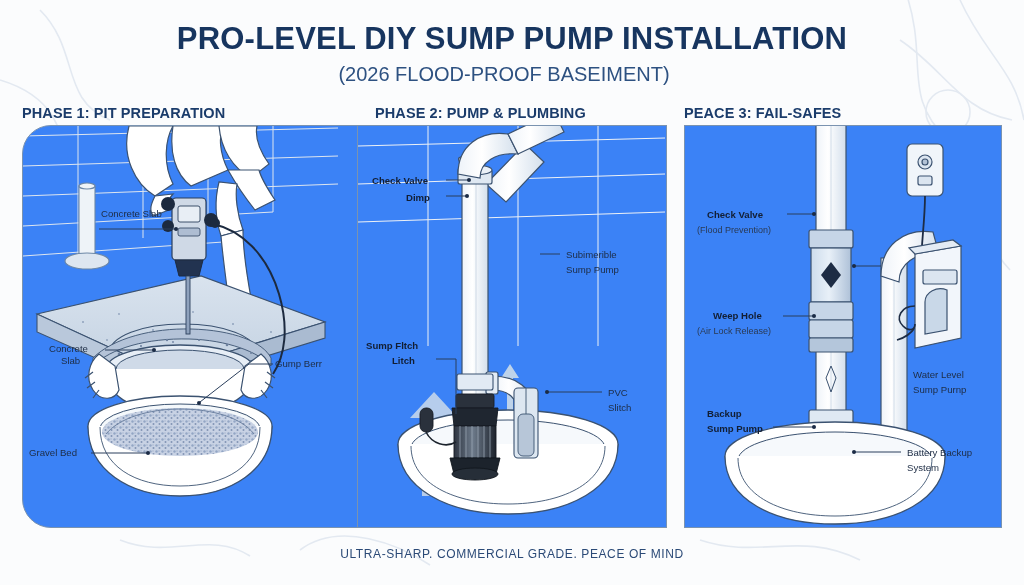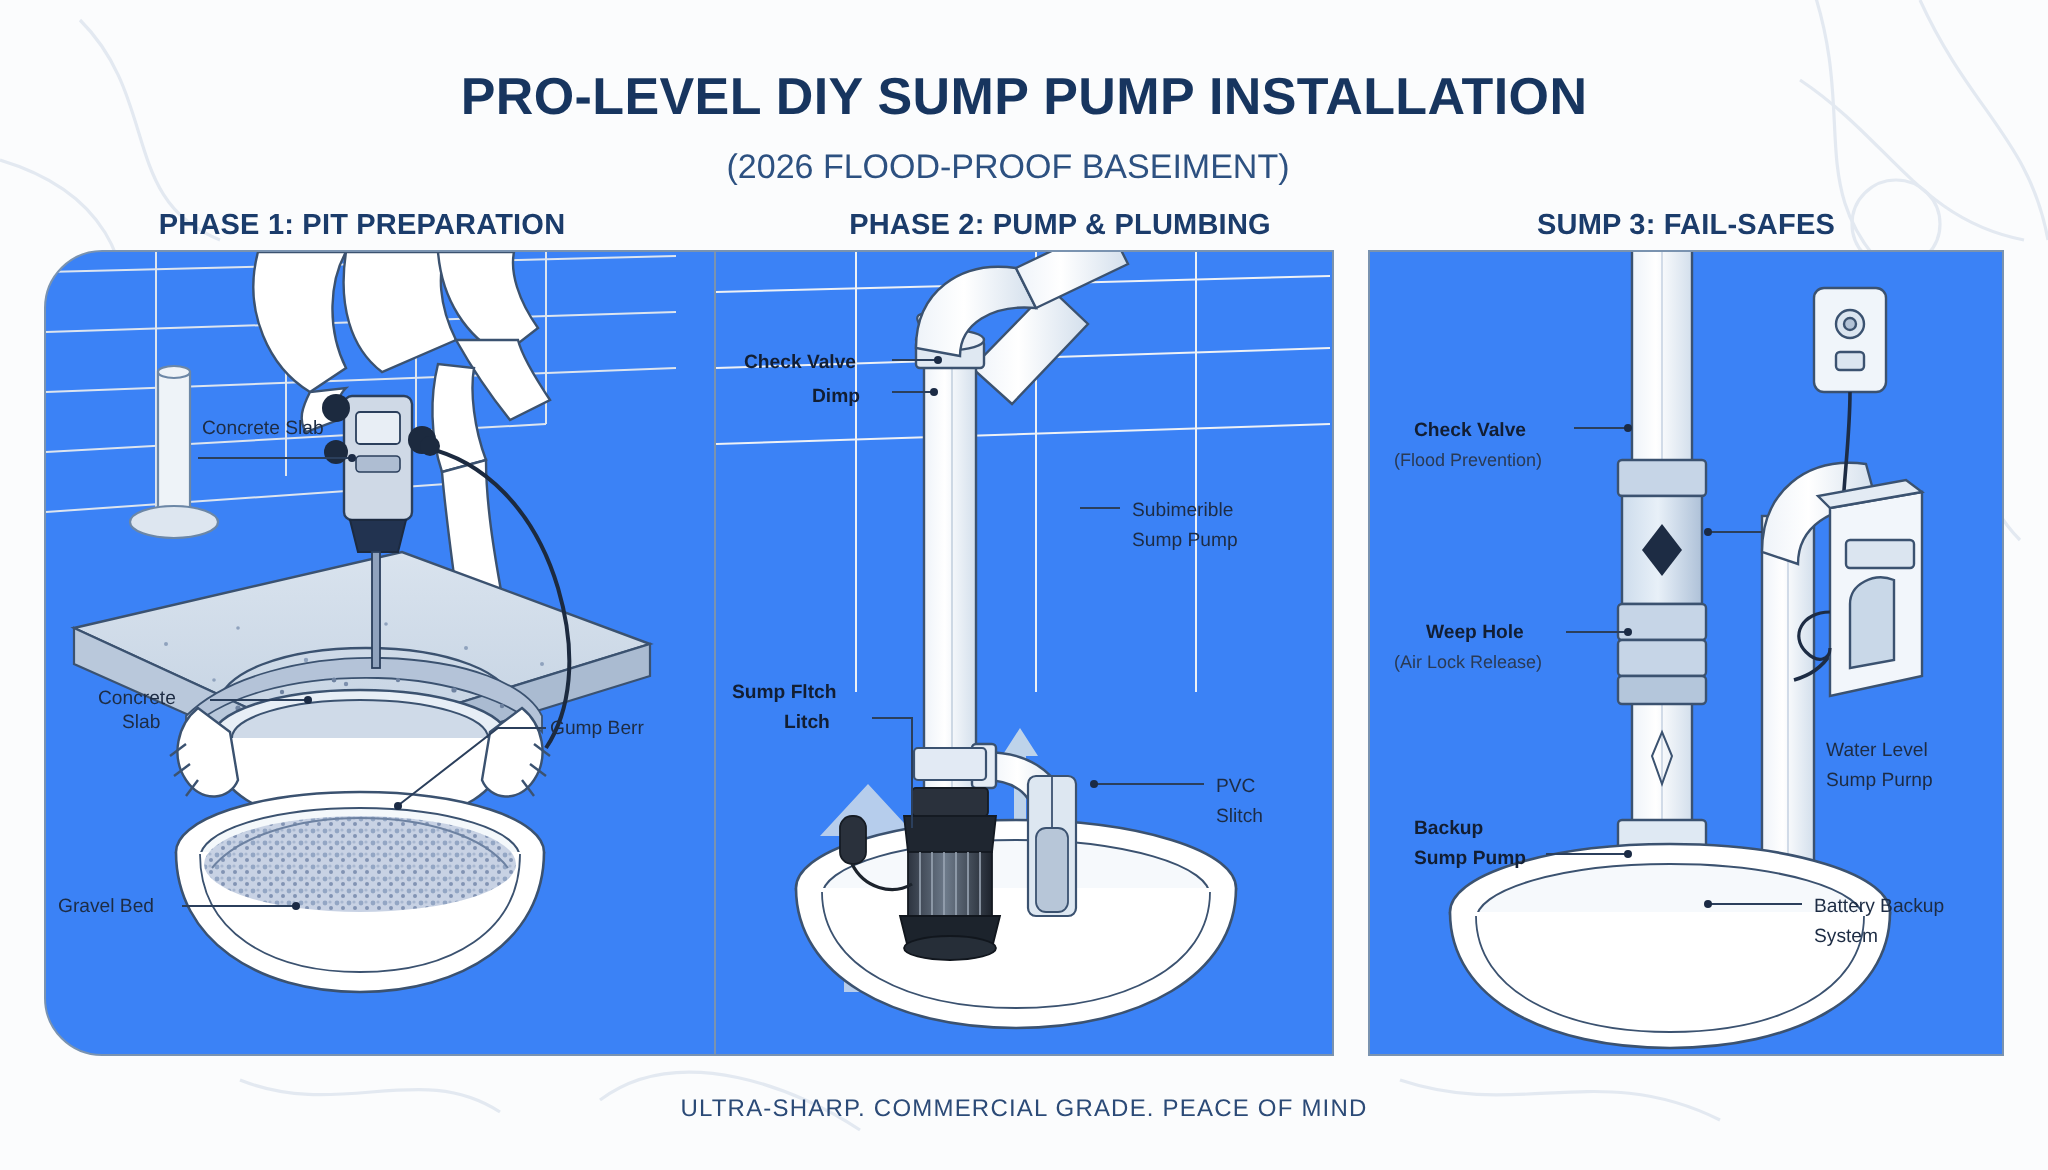--- a/index.html
+++ b/index.html
@@ -29,43 +29,42 @@
 
   
   .header {
     position: absolute;
     top: 22px;
     left: 0;
     width: 1024px;
     text-align: center;
   }
   .main-title {
-    font-size: 26px;
+    font-size: 31px;
     font-weight: bold;
     letter-spacing: 0.2px;
     color: #17355f;
-    margin: 12px;
+    margin: 0;
     line-height: 1.1;
   }
   .sub-title {
-    font-size: 17px;
+    font-size: 20px;
     font-weight: normal;
     color: #2d5181;
     margin: 7px 16px 0 0;
     line-height: 1.1;
   }
 
   
   .phase-heading {
     position: absolute;
     font-size: 14.5px;
     font-weight: bold;
     color: #1b3c6b;
     letter-spacing: 0.1px;
-    text-align: center;
     top: 105px;
   }
   #heading-1 { left: 22px;  width: 318px; }
   #heading-2 { left: 375px; width: 310px; }
   #heading-3 { left: 684px; width: 318px; }
 
   
   .panel {
     position: absolute;
     top: 125px;
@@ -121,21 +120,21 @@
 
 <div id="root">
 
   <div class="header">
     <h1 class="main-title">PRO-LEVEL DIY SUMP PUMP INSTALLATION</h1>
     <h2 class="sub-title">(2026 FLOOD-PROOF BASEIMENT)</h2>
   </div>
 
   <div class="phase-heading" id="heading-1">PHASE 1: PIT PREPARATION</div>
   <div class="phase-heading" id="heading-2">PHASE 2: PUMP &amp; PLUMBING</div>
-  <div class="phase-heading" id="heading-3">SUMP 3: FAIL-SAFES</div>
+  <div class="phase-heading" id="heading-3">PEACE 3: FAIL-SAFES</div>
 
   <div class="panel" id="panel-1">
     <svg width="315" height="400" viewBox="0 0 315 400">
       <defs>
         <linearGradient id="slabGrad" x1="0" y1="0" x2="0" y2="1">
           <stop offset="0%" stop-color="#d9e3ee"></stop>
           <stop offset="100%" stop-color="#c4d2e2"></stop>
         </linearGradient>
         <pattern id="gravelPat" width="6" height="6" patternUnits="userSpaceOnUse">
           <rect width="6" height="6" fill="#c8d2e4"></rect>

